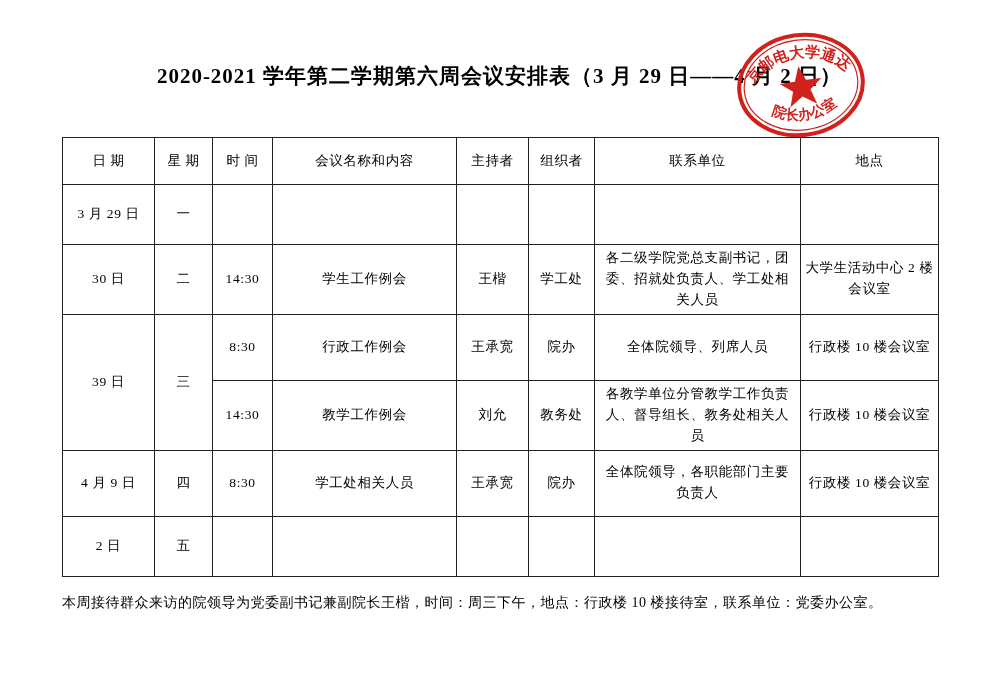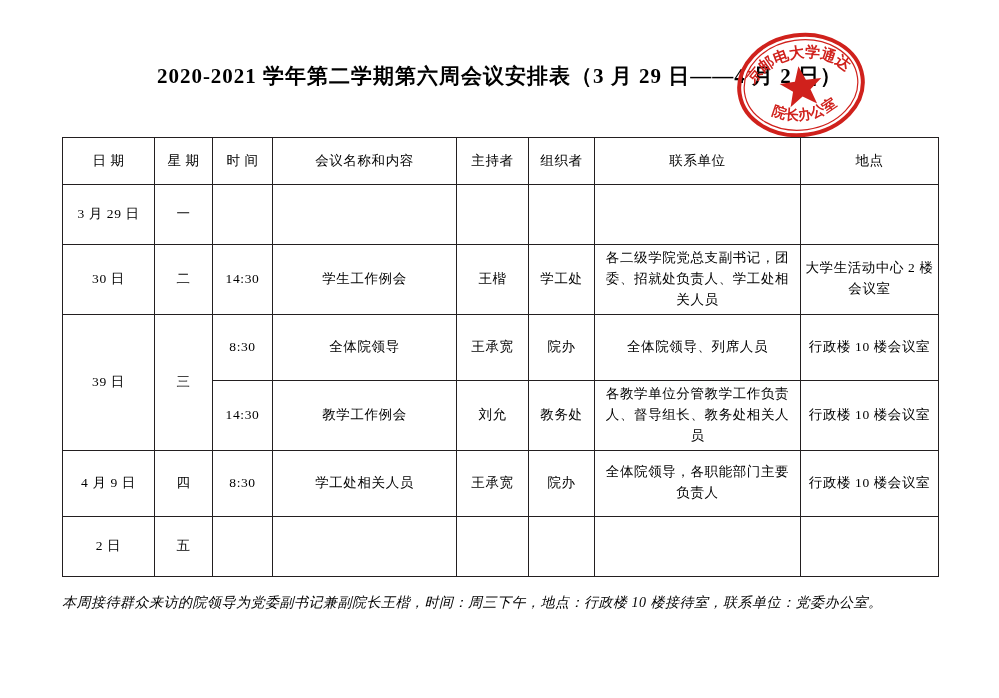--- a/index.html
+++ b/index.html
@@ -93,21 +93,20 @@
 
   
   .footer-note {
     position: absolute;
     left: 62px;
     top: 594px;
     width: 876px;
     font-size: 14px;
     letter-spacing: 0.5px;
     font-family: "Liberation Serif", "DejaVu Serif", serif;
-    font-style: italic;
   }
 </style>
 </head>
 <body>
 
 <div class="page">
 
   <div class="title-row">
     <span class="doc-title">2020-2021 学年第二学期第六周会议安排表（3 月 29 日——4 月 2 日）</span>
   </div>
@@ -178,21 +177,21 @@
           <td>王楷</td>
           <td>学工处</td>
           <td class="two-line">各二级学院党总支副书记，团委、招就处负责人、学工处相关人员</td>
           <td class="two-line">大学生活动中心 2 楼会议室</td>
         </tr>
 
         <tr class="r-normal">
           <td rowspan="2">39 日</td>
           <td rowspan="2">三</td>
           <td>8:30</td>
-          <td>全体院领导</td>
+          <td>行政工作例会</td>
           <td>王承宽</td>
           <td>院办</td>
           <td>全体院领导、列席人员</td>
           <td>行政楼 10 楼会议室</td>
         </tr>
 
         <tr class="r-normal">
           <td>14:30</td>
           <td>教学工作例会</td>
           <td>刘允</td>

